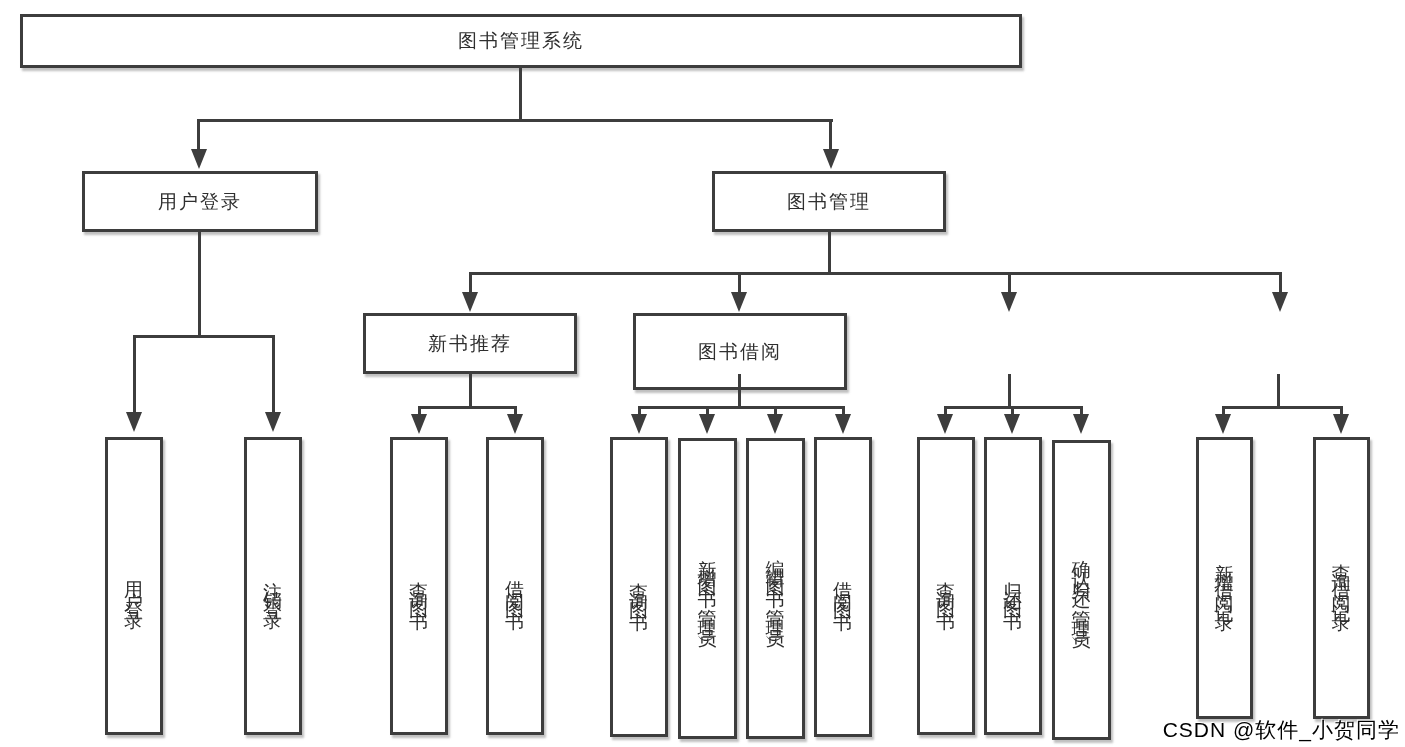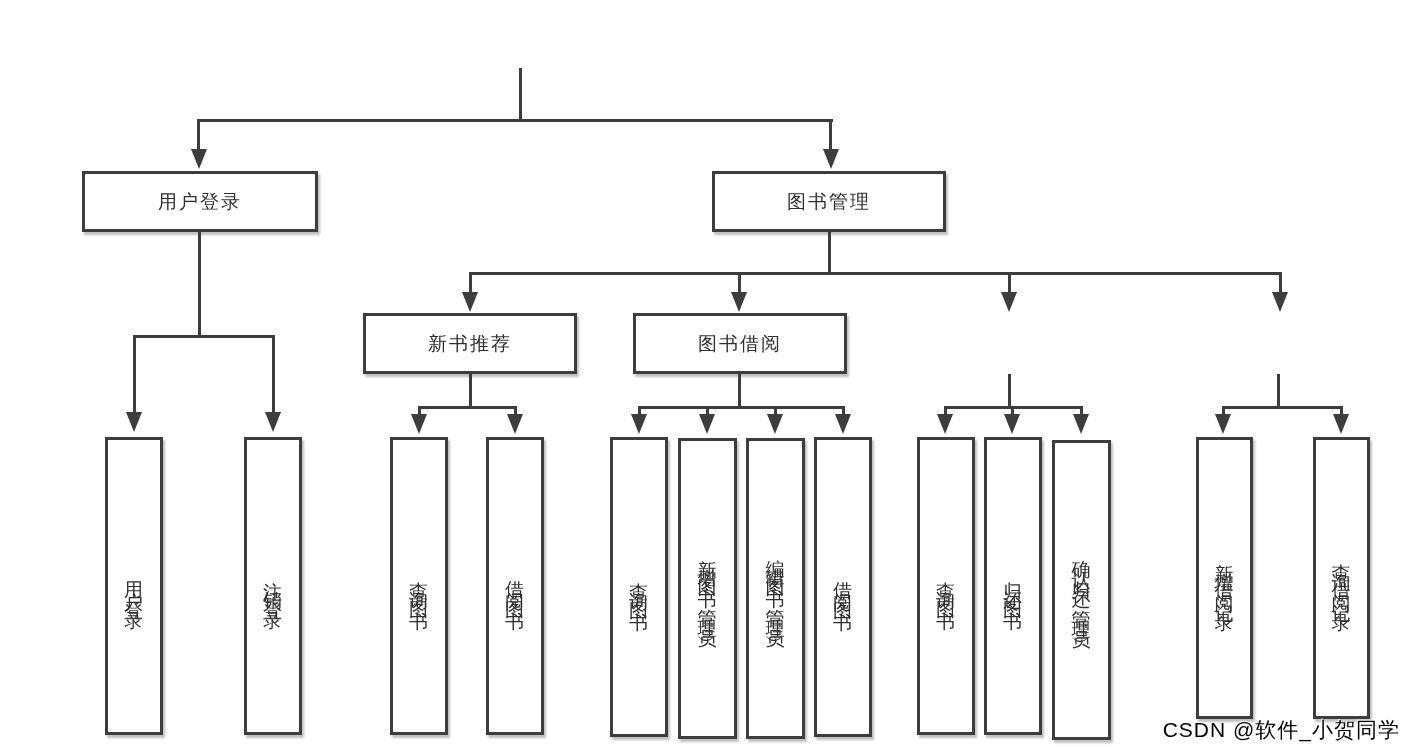--- a/index.html
+++ b/index.html
@@ -28,34 +28,37 @@
   .watermark{
     position:absolute;right:5px;bottom:3px;font-size:21px;letter-spacing:1px;
     color:#000000;text-shadow:1px 1px 0 #fff,-1px -1px 0 #fff;z-index:5;
   }
 </style>
 </head>
 <body>
 
 <div class="canvas">
 
+  <div class="node" style="left:20px;top:14px;width:1002px;height:54px">
+    <span>图书管理系统</span>
+  </div>
 
   <div class="node" style="left:82px;top:171px;width:236px;height:61px">
     <span>用户登录</span>
   </div>
 
   <div class="node" style="left:363px;top:313px;width:214px;height:61px">
     <span>新书推荐</span>
   </div>
 
   <div class="node" style="left:712px;top:171px;width:234px;height:61px">
     <span>图书管理</span>
   </div>
 
-  <div class="node" style="left:633px;top:313px;width:214px;height:61px">
+  <div class="node" style="left:633px;top:313px;width:214px;height:77px">
     <span>图书借阅</span>
   </div>
 
 
 
   <div class="node" style="left:105px;top:437px;width:58px;height:298px">
     <span class="vtext">用户登录</span>
   </div>
   <div class="node" style="left:244px;top:437px;width:58px;height:298px">
     <span class="vtext">注销登录</span>

